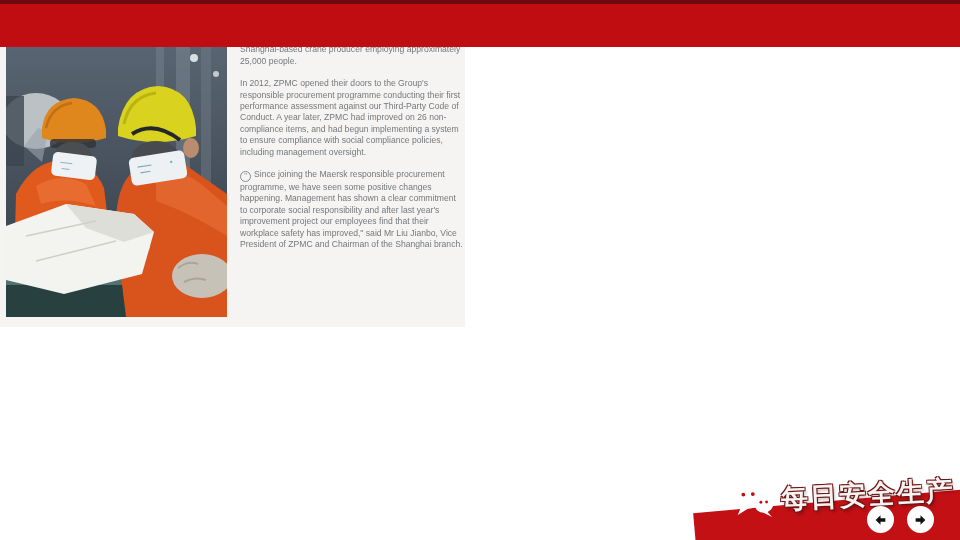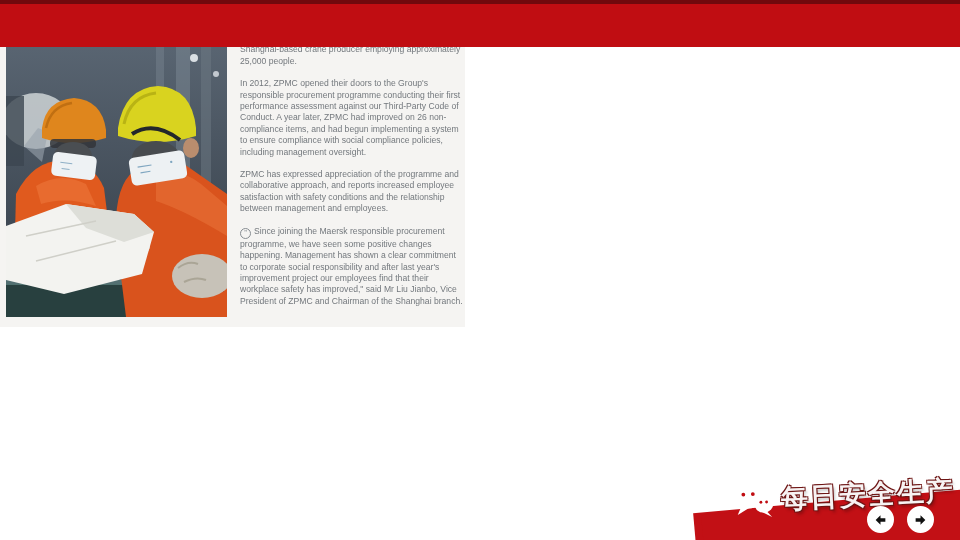--- a/index.html
+++ b/index.html
@@ -223,21 +223,20 @@
       <path d="M0,190 L60,168 L128,178 L148,196 L136,238 L58,258 L0,244 Z" fill="#f3f3f0"></path>
       <path d="M60,168 L128,178 L148,196 L118,206 L80,192 Z" fill="#ddded8"></path>
       <path d="M20,200 L90,185 M30,225 L110,205" stroke="#cfcfc8" stroke-width="1.5" fill="none"></path>
       <ellipse cx="196" cy="240" rx="30" ry="22" fill="#c7c2b8"></ellipse>
       <path d="M172,232 q10,-8 20,-4 M178,246 q12,-6 22,-2" stroke="#aaa596" stroke-width="2" fill="none"></path>
     </svg>
 
     <div class="abs page-col">
       <p><span>One of the key suppliers to APM Terminals is </span><mark>ZPMC</mark><span>, a Shanghai-based crane producer employing approximately 25,000 people.</span></p>
       <p>In 2012, ZPMC opened their doors to the Group's responsible procurement programme conducting their first performance assessment against our Third-Party Code of Conduct. A year later, ZPMC had improved on 26 non-compliance items, and had begun implementing a system to ensure compliance with social compliance policies, including management oversight.</p>
-      <p>ZPMC has expressed appreciation of the programme and collaborative approach, and reports increased employee satisfaction with safety conditions and the relationship between management and employees.</p>
       <p><span class="quote-icon">”</span><span>Since joining the Maersk responsible procurement programme, we have seen some positive changes happening. Management has shown a clear commitment to corporate social responsibility and after last year's improvement project our employees find that their workplace safety has improved," said Mr Liu Jianbo, Vice President of ZPMC and Chairman of the Shanghai branch.</span></p>
     </div>
   </div>
 
   <div class="abs band-slant"></div>
   <div class="abs band"></div>
   <div class="abs band-slant" style="top:489px;left:700px;"></div>
 
   <div class="abs footer-brand">
     <svg width="42" height="38" viewBox="0 0 44 40">

